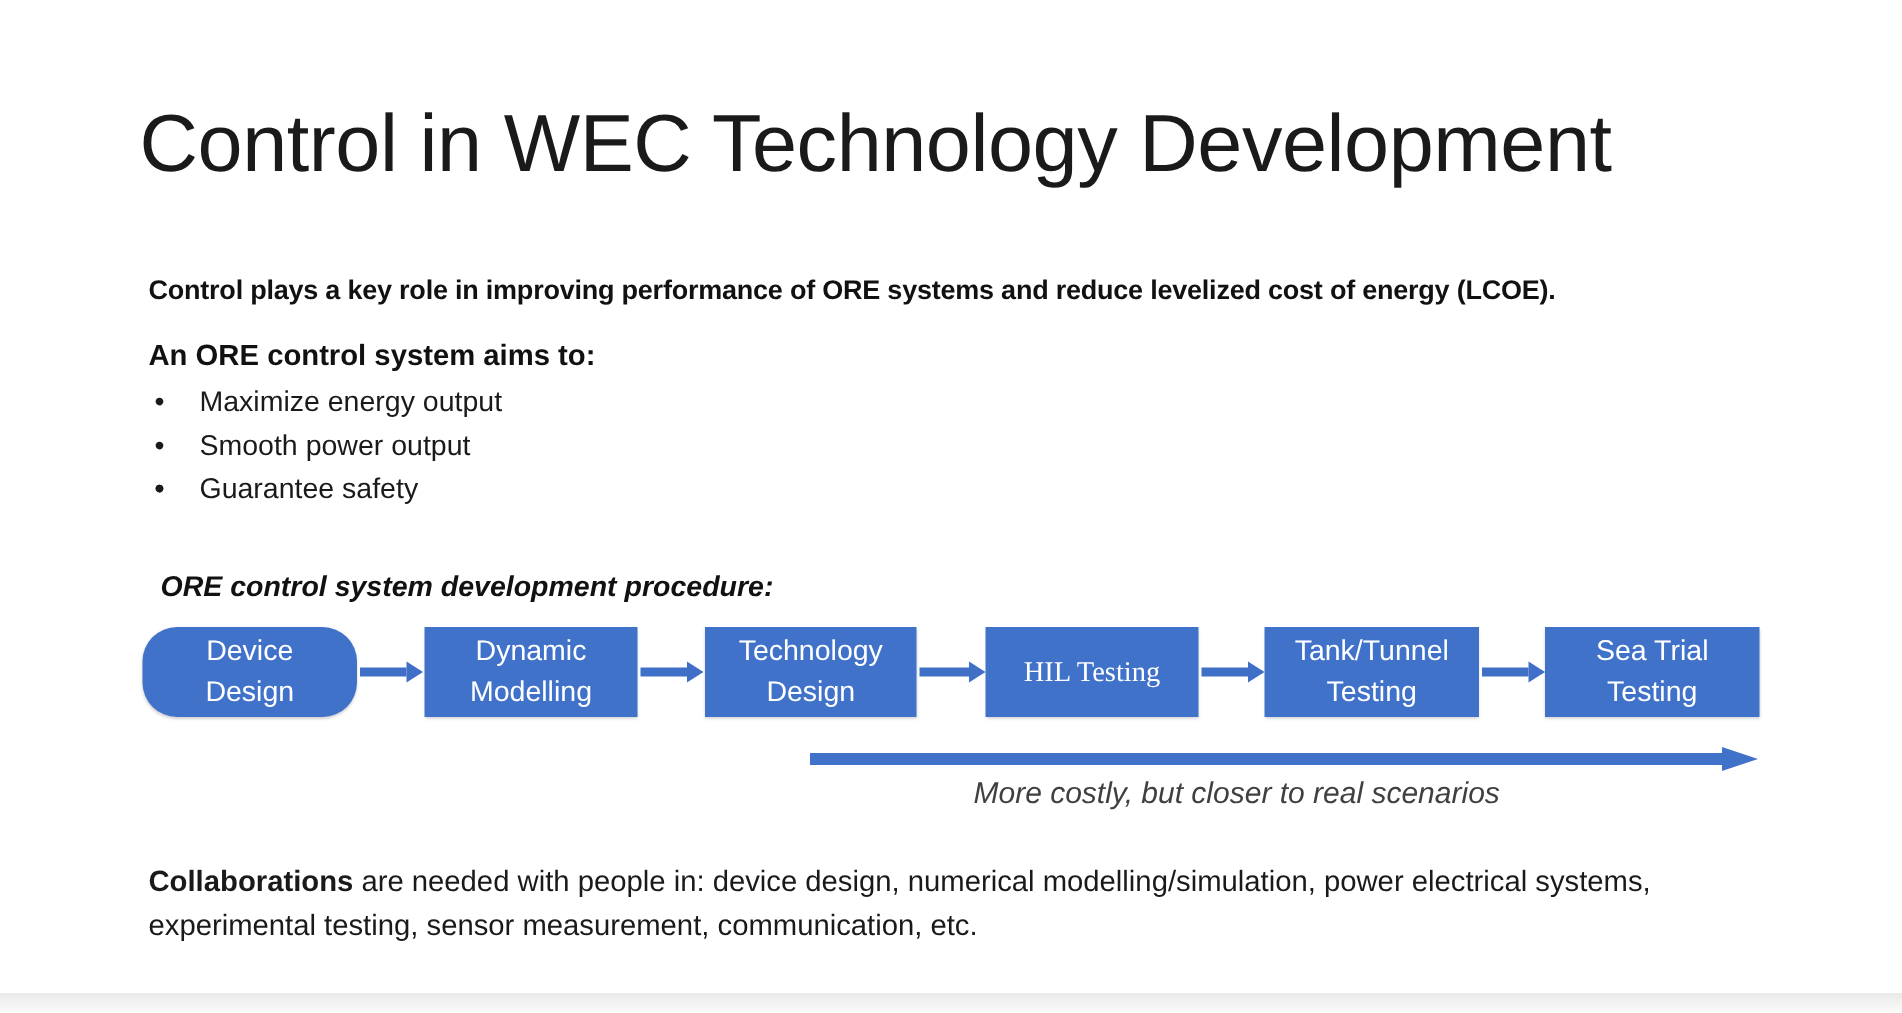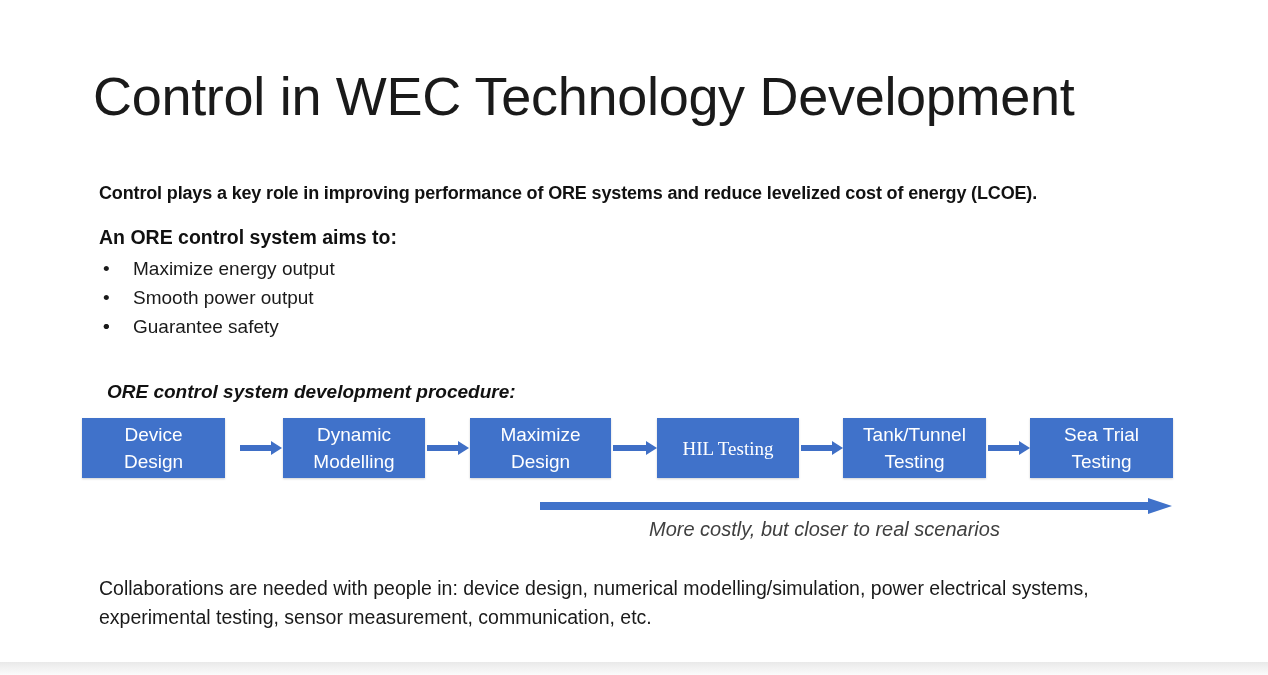--- a/index.html
+++ b/index.html
@@ -180,21 +180,21 @@
 
   .collab {
     position: absolute;
     left: 99px;
     top: 574px;
     width: 1070px;
     font-size: 19.5px;
     line-height: 29px;
     color: #1a1a1a;
   }
-  .collab b { font-weight: normal; }
+  .collab b { font-weight: bold; }
 </style>
 </head>
 <body>
 
 <div id="slide">
 
   <div class="slide-title">Control in WEC Technology Development</div>
 
   <div class="lead-line">Control plays a key role in improving performance of ORE systems and reduce levelized cost of energy (LCOE).</div>
 
@@ -215,21 +215,21 @@
     <li>
       <span class="bullet-dot">•</span>
       <span>Guarantee safety</span>
     </li>
   </ul>
 
   <div class="proc-head">ORE control system development procedure:</div>
 
   <div>
 
-    <div class="flow-box" style="left:82px; width:143px;">
+    <div class="flow-box" style="left:95px; width:143px;border-radius:23px;">
       <div>
         <span>Device</span>
         <span>Design</span>
       </div>
     </div>
 
     <div class="arrow-small" style="left:240px; width:42px;">
       <div class="shaft" style="width:31px;"></div>
       <div class="head" style="left:31px;"></div>
     </div>
@@ -241,21 +241,21 @@
       </div>
     </div>
 
     <div class="arrow-small" style="left:427px; width:42px;">
       <div class="shaft" style="width:31px;"></div>
       <div class="head" style="left:31px;"></div>
     </div>
 
     <div class="flow-box" style="left:470px; width:141px;">
       <div>
-        <span>Maximize</span>
+        <span>Technology</span>
         <span>Design</span>
       </div>
     </div>
 
     <div class="arrow-small" style="left:613px; width:44px;">
       <div class="shaft" style="width:33px;"></div>
       <div class="head" style="left:33px;"></div>
     </div>
 
     <div class="flow-box" style="left:657px; width:142px;font-family:Liberation Serif, serif;">

